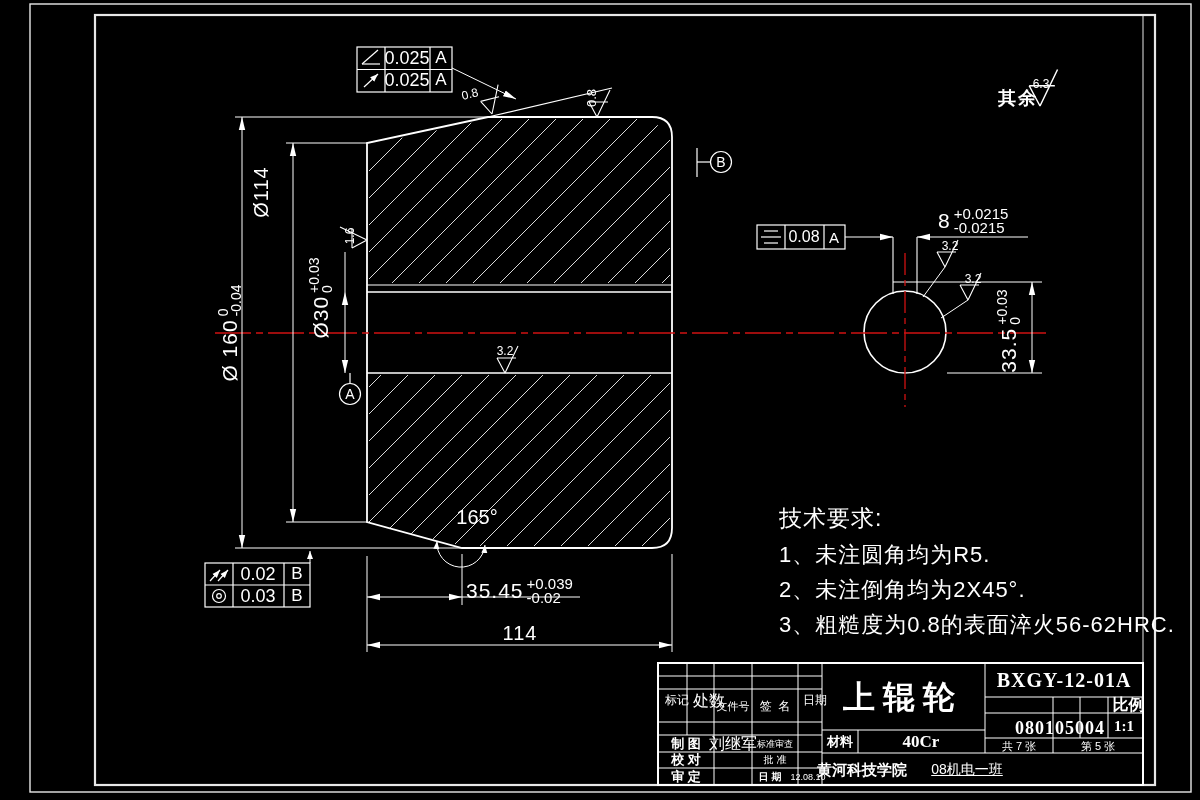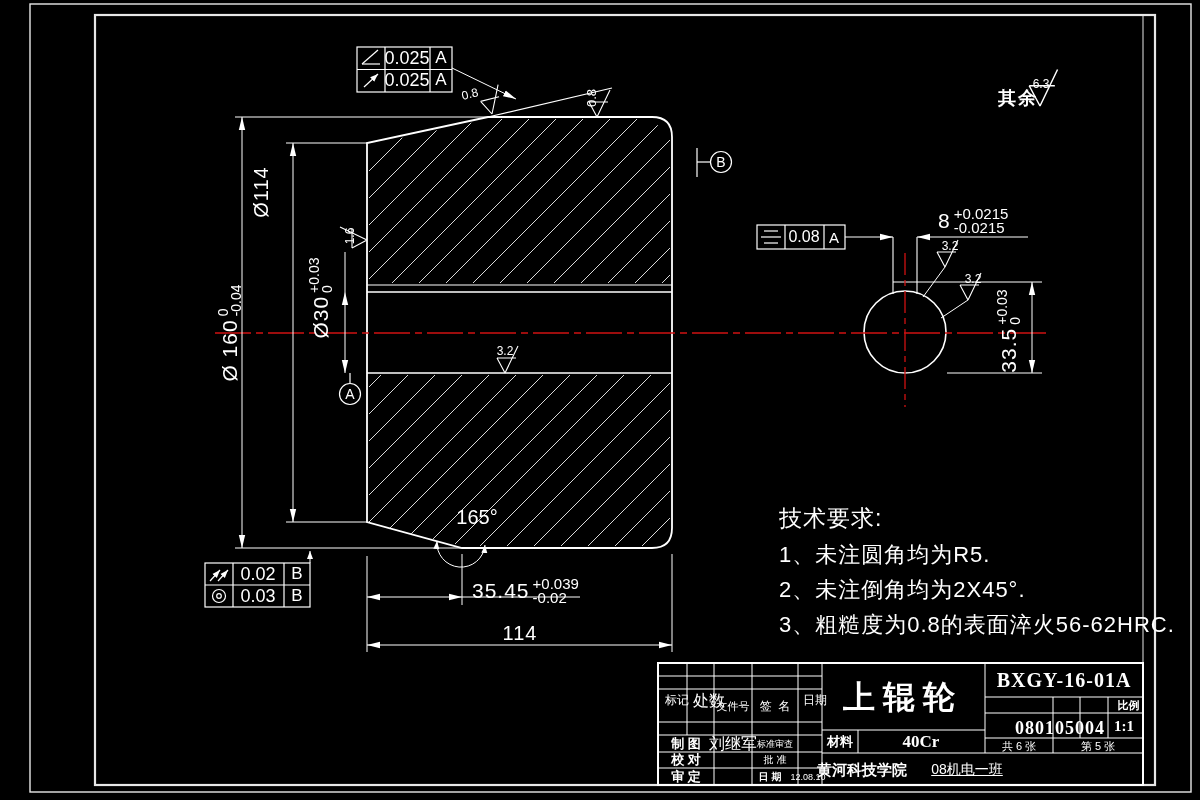--- a/index.html
+++ b/index.html
@@ -228,21 +228,21 @@
       </span>
 </div>
 <div class="t row" style="left:956px;top:316px;width:105px;height:30px;transform:rotate(-90deg);justify-content:center;">
   <span class="dim">33.5</span>
   <span class="stk">
         <span>+0.03</span>
         <span>0</span>
       </span>
 </div>
 
-<div class="t row" style="left:466px;top:577px;margin-left:6px;">
+<div class="t row" style="left:466px;top:577px;">
   <span class="dim">35.45</span>
   <span class="stk" style="font-size:15px;line-height:14px;">
         <span>+0.039</span>
         <span>-0.02</span>
       </span>
 </div>
 <div class="t ctr dim" style="left:520px;top:633px;font-size:20px;">114</div>
 <div class="t ctr" style="left:477px;top:517px;font-size:20px;">165°</div>
 <div class="t row" style="left:938px;top:207px;">
   <span class="dim">8</span>
@@ -264,26 +264,26 @@
 
 <div>
   <div class="t tech" style="left:779px;top:503px;font-size:23px;">技术要求:</div>
   <div class="t tech" style="left:779px;top:540px;">1、未注圆角均为R5.</div>
   <div class="t tech" style="left:779px;top:575px;">2、未注倒角均为2X45°.</div>
   <div class="t tech" style="left:779px;top:610px;">3、粗糙度为0.8的表面淬火56-62HRC.</div>
 </div>
 
 <div>
   <div class="t ctr" style="left:903px;top:698px;font-size:32px;letter-spacing:8px;font-weight:bold;">上辊轮</div>
-  <div class="t ctr serif" style="left:1064px;top:680px;font-size:20px;font-weight:bold;letter-spacing:1px;">BXGY-16-01A</div>
+  <div class="t ctr serif" style="left:1064px;top:680px;font-size:20px;font-weight:bold;letter-spacing:1px;">BXGY-12-01A</div>
   <div class="t ctr" style="left:840px;top:742px;font-size:13px;font-weight:bold;">材料</div>
   <div class="t ctr serif" style="left:921px;top:742px;font-size:17px;font-weight:bold;">40Cr</div>
-  <div class="t ctr" style="left:1125px;top:705px;font-size:11px;font-weight:bold;padding-left:7px;">比例</div>
+  <div class="t ctr" style="left:1125px;top:705px;font-size:16px;font-weight:bold;padding-left:7px;">比例</div>
   <div class="t ctr serif" style="left:1124px;top:726px;font-size:15px;font-weight:bold;">1:1</div>
-  <div class="t ctr" style="left:1019px;top:746px;font-size:11px;">共 6 张</div>
+  <div class="t ctr" style="left:1019px;top:746px;font-size:11px;">共 7 张</div>
   <div class="t ctr" style="left:1098px;top:746px;font-size:11px;">第 5 张</div>
   <div class="t ctr" style="left:862px;top:770px;font-size:15px;font-weight:bold;">黄河科技学院</div>
   <div class="t ctr" style="left:967px;top:770px;font-size:14px;text-decoration:underline;">08机电一班</div>
   <div class="t ctr serif" style="left:1060px;top:728px;font-size:18px;font-weight:bold;letter-spacing:1px;">080105004</div>
 
   <div class="t stacked" style="left:665px;top:694px;width:15px;font-size:12px;line-height:13.5px;">标记</div>
   <div class="t stacked" style="left:693px;top:694px;width:15px;font-size:16px;line-height:13.5px;">处数</div>
   <div class="t ctr" style="left:733px;top:706px;font-size:11px;">文件号</div>
   <div class="t ctr" style="left:775px;top:706px;font-size:12px;white-space:pre;">签  名</div>
   <div class="t stacked" style="left:803px;top:694px;width:15px;font-size:12px;line-height:13.5px;">日期</div>

